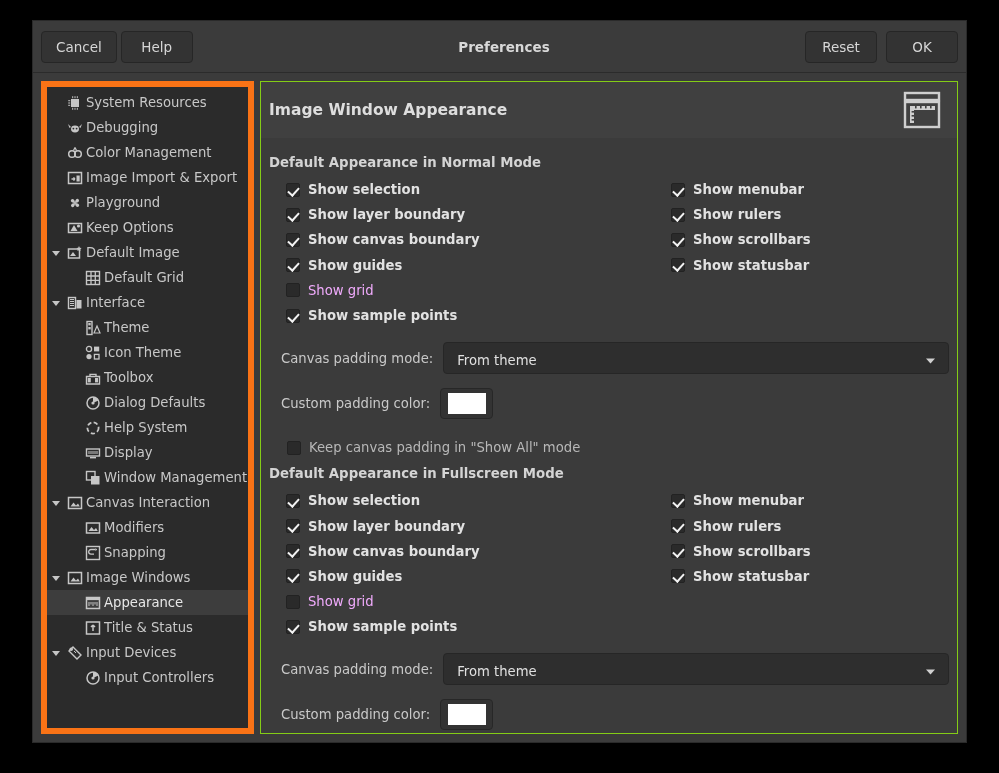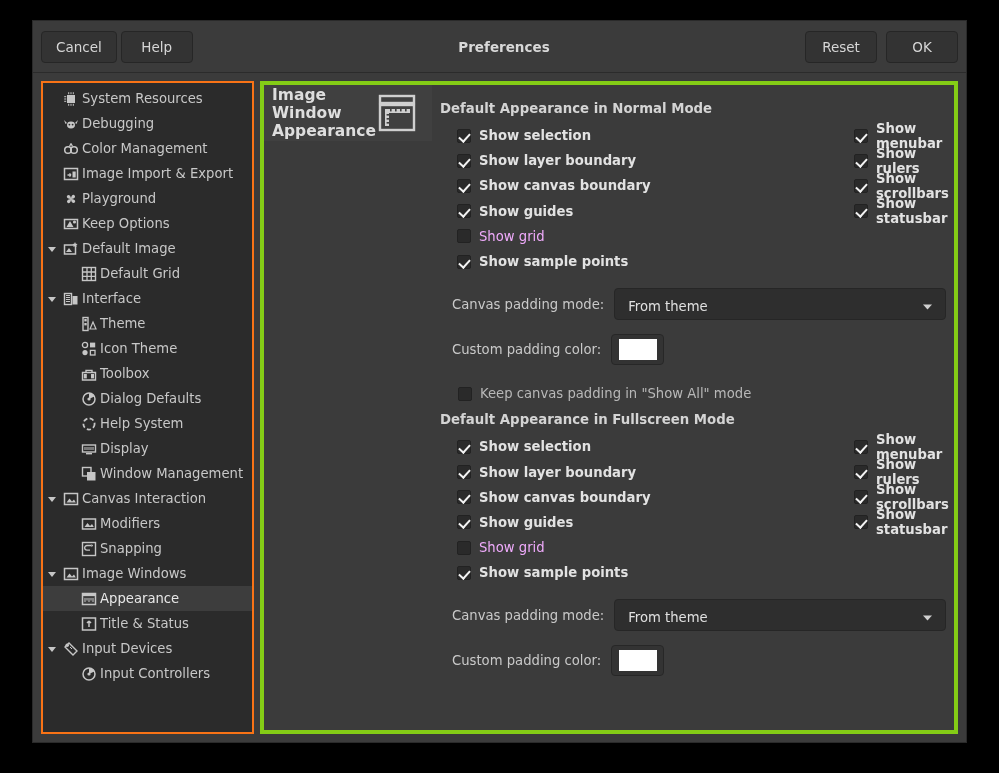--- a/index.html
+++ b/index.html
@@ -67,21 +67,21 @@
     gap: 6px;
     background: #3b3b3b;
     min-height: 0;
   }
 
   
   .sidebar {
     width: 213px;
     flex: 0 0 213px;
     background: #2b2b2b;
-    border: 2px solid #f97316;
+    border: 6px solid #f97316;
     overflow: hidden;
     padding-top: 3px;
   }
   .tree-item {
     display: flex;
     align-items: center;
     height: 25px;
     color: #c8c8c8;
     font-size: 13.2px;
     cursor: pointer;
@@ -106,24 +106,24 @@
     justify-content: center;
   }
   .ticon svg { display: block; }
   .tlabel { padding-left: 1px; }
   .indent-1 { padding-left: 18px; }
 
   
   .content {
     flex: 1 1 auto;
     background: #3b3b3b;
-    border: 4px solid #84cc16;
+    border: 1px solid #84cc16;
     overflow: hidden;
     display: flex;
-    flex-direction: row;
+    flex-direction: column;
     min-width: 0;
   }
   .page-header {
     background: #404040;
     height: 57px;
     flex: 0 0 57px;
     display: flex;
     align-items: center;
     padding: 0 14px 0 8px;
     border-bottom: 1px solid #3b3b3b;
@@ -145,21 +145,21 @@
     color: #d4d4d4;
     font-size: 13.3px;
     font-weight: bold;
     margin: 6px 0 7px 0;
     padding-left: 0px;
   }
 
   .check-grid {
     display: grid;
     grid-template-columns: 385px 1fr;
-    column-gap: 12px;
+    column-gap: 0px;
     padding-left: 17px;
   }
   .chk-row {
     display: flex;
     align-items: center;
     height: 25.2px;
     cursor: pointer;
     gap: 8px;
   }
   .cbox {

